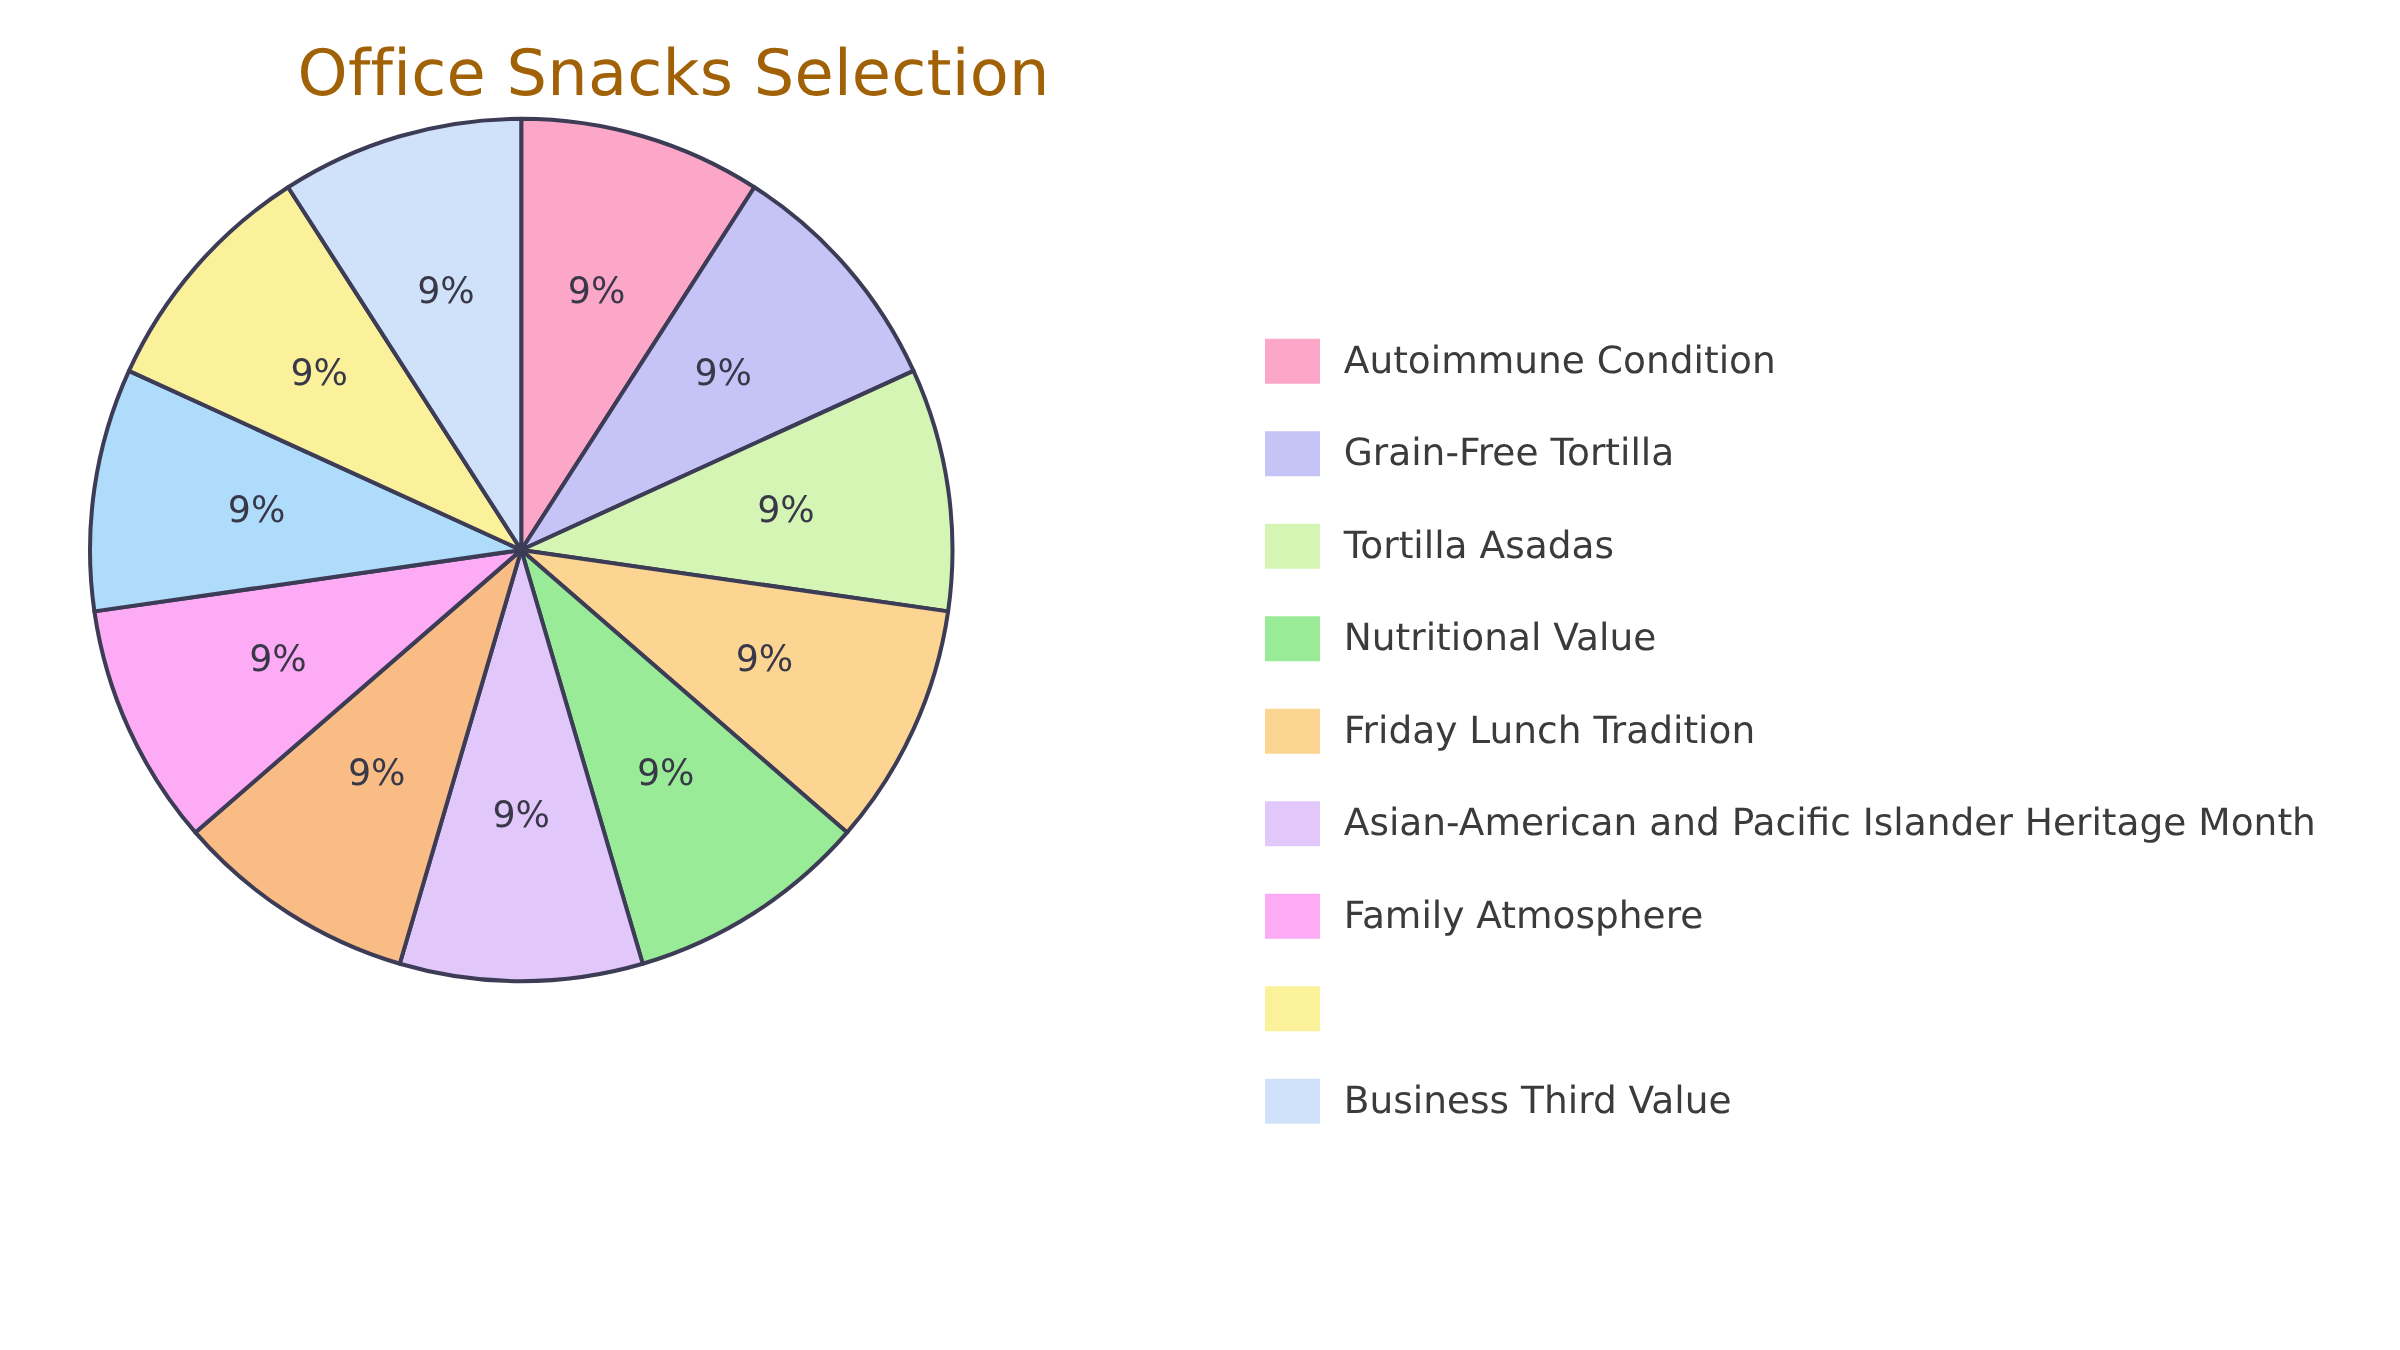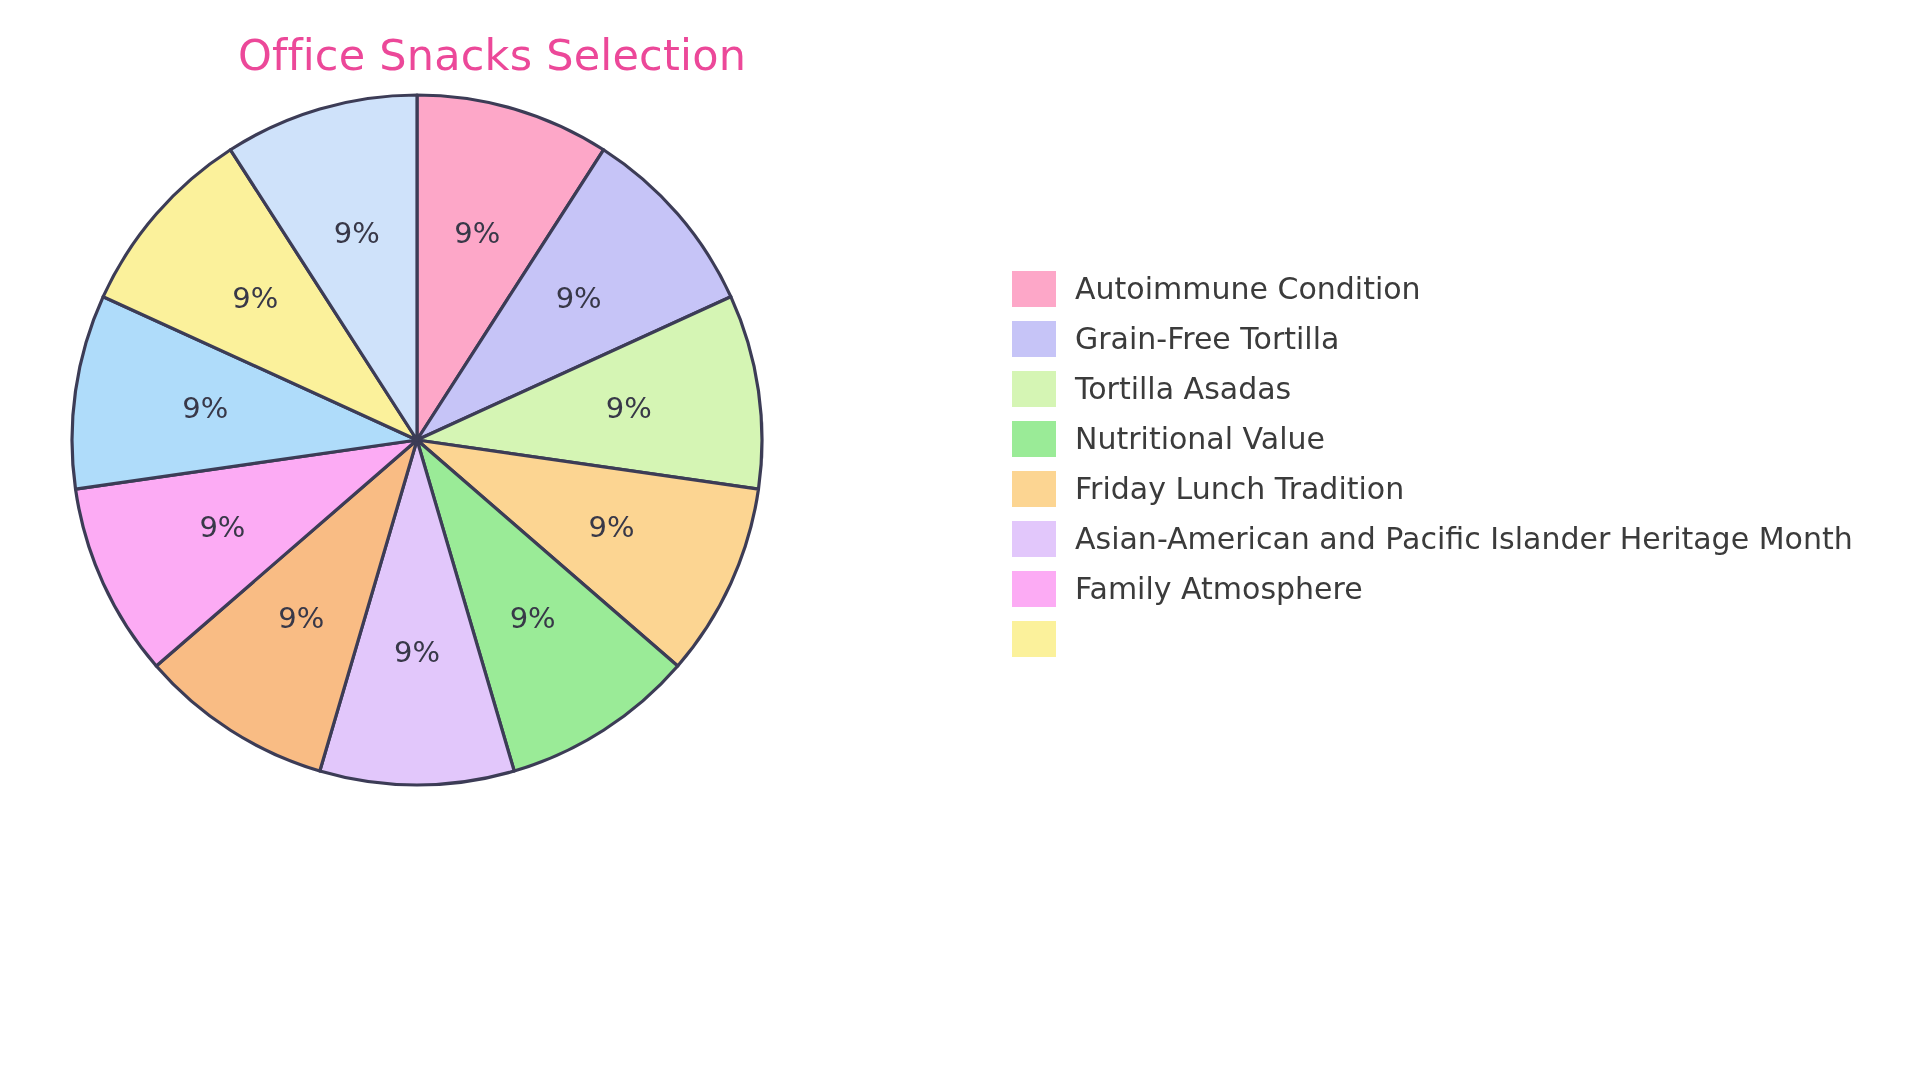--- a/index.html
+++ b/index.html
@@ -18,23 +18,23 @@
     position: absolute;
     left: 0; top: 0;
     width: 1920px;
     height: 1080px;
     background: #ffffff;
   }
   #chart-title {
     position: absolute;
     left: 238px;
     top: 30px;
-    font-size: 43px;
+    font-size: 51px;
     font-weight: 400;
-    color: #ec4899;
+    color: #a16207;
     letter-spacing: 0.2px;
     white-space: nowrap;
     font-family: "DejaVu Sans", "Liberation Sans", sans-serif;
   }
   #pie-wrap {
     position: absolute;
     left: 0px;
     top: 0px;
     width: 1000px;
     height: 1080px;
@@ -55,20 +55,21 @@
     fill: #383848;
     text-anchor: middle;
     dominant-baseline: middle;
   }
   #legend {
     position: absolute;
     left: 1012px;
     top: 264px;
     display: flex;
     flex-direction: column;
+    gap: 24px;
   }
   .legend-item {
     display: flex;
     flex-direction: row;
     align-items: center;
     height: 50px;
   }
   .legend-swatch {
     width: 44px;
     height: 36px;
@@ -146,15 +147,19 @@
         <span class="legend-swatch" style="background: rgb(226, 199, 251);"></span>
         <span class="legend-label">Asian-American and Pacific Islander Heritage Month</span>
       </div>
       <div class="legend-item">
         <span class="legend-swatch" style="background: rgb(252, 171, 244);"></span>
         <span class="legend-label">Family Atmosphere</span>
       </div>
       <div class="legend-item">
         <span class="legend-swatch" style="background: rgb(251, 241, 155);"></span>
       </div>
+      <div class="legend-item">
+        <span class="legend-swatch" style="background: rgb(207, 226, 250);"></span>
+        <span class="legend-label">Business Third Value</span>
+      </div>
     </div>
 
 </div>
 
 </body></html>

